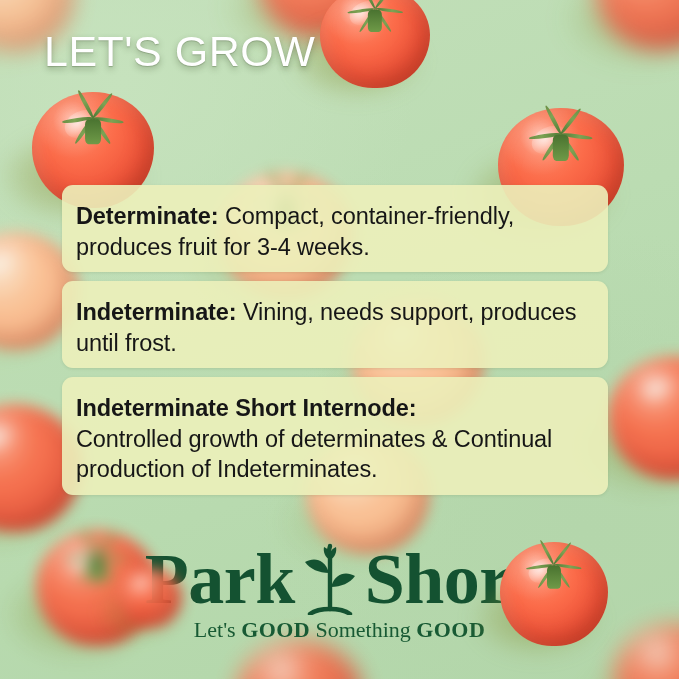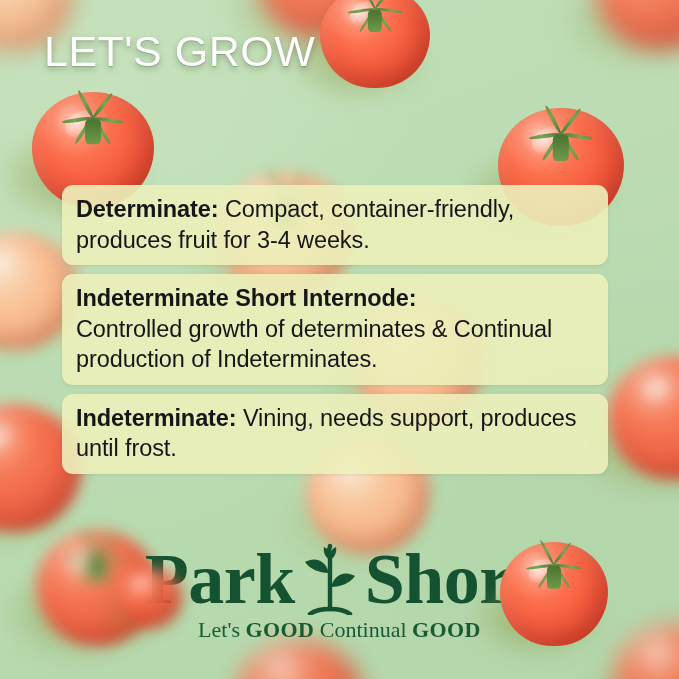--- a/index.html
+++ b/index.html
@@ -76,21 +76,21 @@
     font-family:"Liberation Serif",serif;
     font-weight:700;font-size:84px;line-height:82px;letter-spacing:-1px;
     text-shadow:3px 5px 7px rgba(55,75,40,.45), 1px 2px 2px rgba(55,75,40,.35);
   }
 
   
   .cards{position:absolute;left:62px;top:185px;width:546px;z-index:6;}
   .card{
     background:rgba(236,240,186,.90);
     border-radius:11px;
-    padding:9px 14px 10px 14px;
+    padding:16px 14px 10px 14px;
     margin-bottom:9px;
     box-shadow:0 1px 3px rgba(90,110,60,.16);
     color:#161616;
     font-size:23.5px;line-height:30.5px;
     letter-spacing:-.1px;
   }
   .card:last-child{margin-bottom:0;}
   .card b{font-weight:700;}
 
   
@@ -272,26 +272,26 @@
     <div class="kicker">LET'S GROW</div>
   </div>
 
   <div class="cards">
 
     <div class="card">
       <b>Determinate:</b><span> Compact, container-friendly, produces fruit for 3-4 weeks.</span>
     </div>
 
     <div class="card">
+      <b>Indeterminate:</b><span> Vining, needs support, produces until frost.</span>
+    </div>
+
+    <div class="card">
       <b>Indeterminate Short Internode:</b><br>
       <span>Controlled growth of determinates &amp; Continual production of Indeterminates.</span>
-    </div>
-
-    <div class="card">
-      <b>Indeterminate:</b><span> Vining, needs support, produces until frost.</span>
     </div>
 
   </div>
 
   <div class="logo">
     <div class="logorow">
       <span class="logoword">Park</span>
       <svg class="sprout" viewBox="0 0 58 72" aria-hidden="true">
         <g fill="none" stroke="#145231" stroke-width="4.4" stroke-linecap="round">
           <path d="M29 66 V14"></path>
@@ -299,16 +299,16 @@
           <path d="M29 66 C38 66 45 68 49 71"></path>
           <path d="M29 14 C26 9 29 5 29 3"></path>
         </g>
         <path d="M28 30 C18 30 9 26 4 19 C13 14 24 16 28 30 Z" fill="#145231"></path>
         <path d="M30 44 C40 44 49 40 54 33 C45 28 34 30 30 44 Z" fill="#145231"></path>
         <path d="M29 17 C24 14 22 9 23 4 C28 6 31 11 29 17 Z" fill="#145231"></path>
         <path d="M29 17 C34 14 36 9 35 4 C30 6 27 11 29 17 Z" fill="#145231"></path>
       </svg>
       <span class="logoword">Short</span>
     </div>
-    <div class="tagline"><span>Let's </span><span class="em">GOOD</span><span> Continual </span><span class="em">GOOD</span></div>
+    <div class="tagline"><span>Let's </span><span class="em">GOOD</span><span> Something </span><span class="em">GOOD</span></div>
   </div>
 
 </div>
 
 </body></html>

